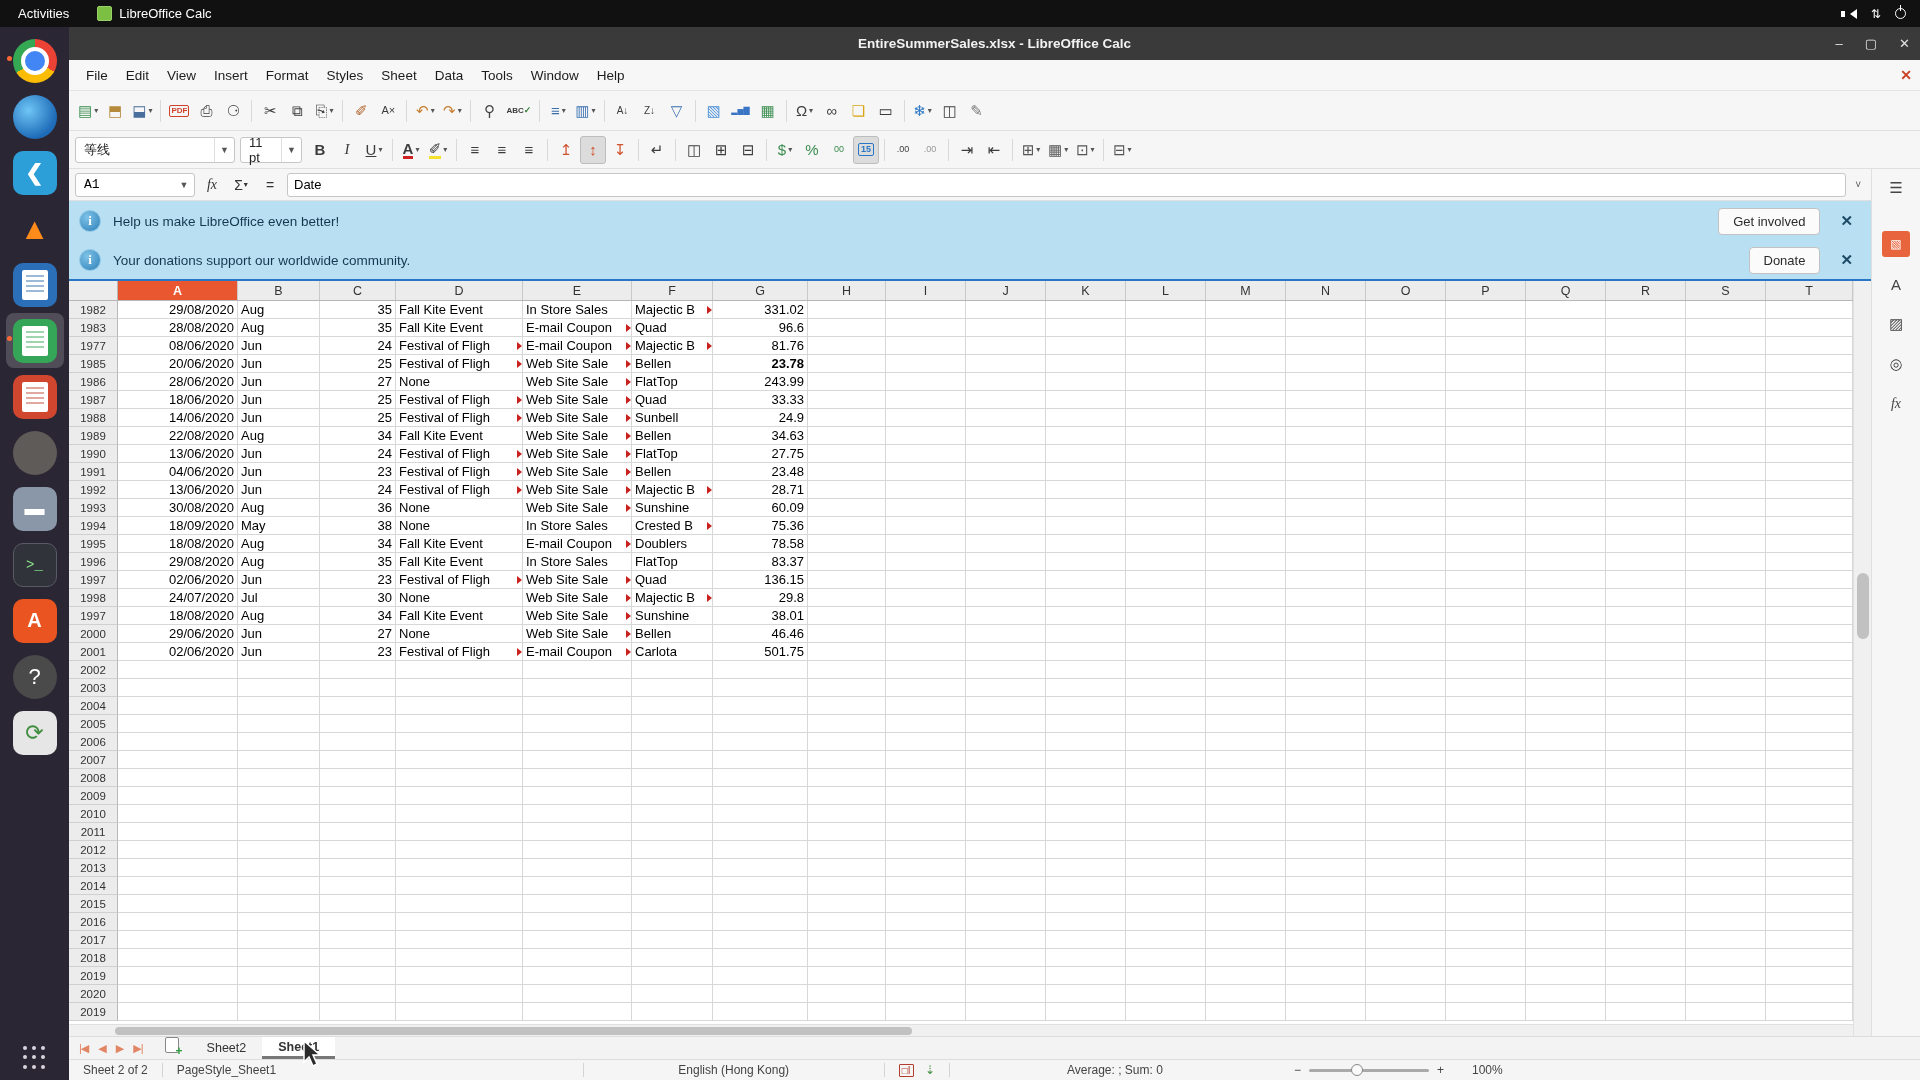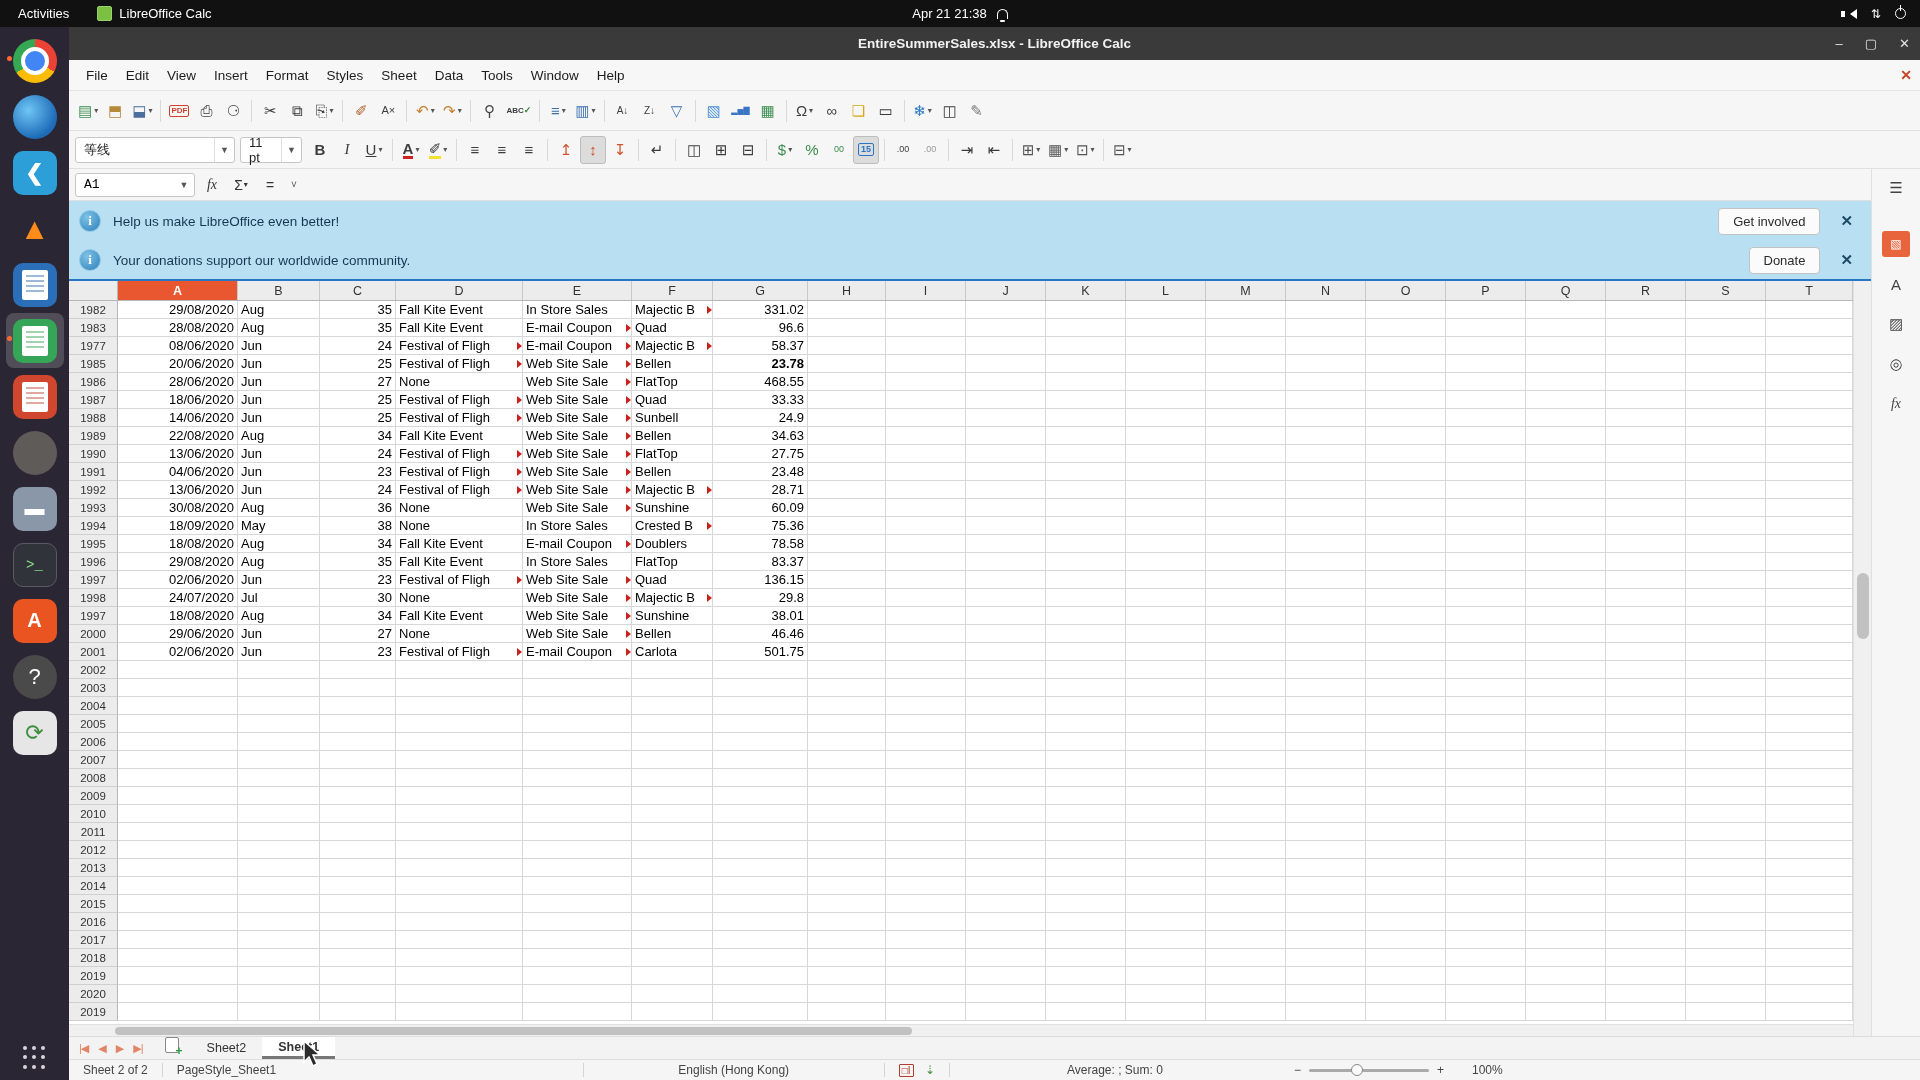--- a/index.html
+++ b/index.html
@@ -211,24 +211,20 @@
 </style>
 </head>
 <body>
 
 <div class="topbar">
   <span class="activities">Activities</span>
   <span class="appname">
     <span class="calc-mini"></span>
     <span>LibreOffice Calc</span>
   </span>
-  <span class="clock">
-    <span>Apr 21 21:38</span>
-    <span class="bell"></span>
-  </span>
   <span class="sysicons">
     <span class="spk"></span>
     <span class="updn">⇅</span>
     <span class="pwr"></span>
   </span>
 </div>
 
 <div class="dock">
   <div id="dock-items">
       <div class="dock-item running">
@@ -549,20 +545,23 @@
     <div class="namebox">
       <span class="val">A1</span>
       <span class="arrow">▼</span>
     </div>
     <span class="fbtn" style="font-style:italic;font-family:'Liberation Serif',serif;">fx</span>
     <span class="fbtn">
         <span>Σ</span>
         <span class="caret">▾</span>
       </span>
     <span class="fbtn">=</span>
+    <div class="formula-input">
+      <span>Date</span>
+    </div>
     <span class="fb-expand">˅</span>
   </div>
 
   <div class="infobar rightpad">
     <span class="info-ico">i</span>
     <span>Help us make LibreOffice even better!</span>
     <span class="spacer"></span>
     <span class="info-btn">Get involved</span>
     <span class="info-close">✕</span>
   </div>
@@ -648,21 +647,21 @@
             <div class="cell" style="width: 87px;"></div>
           </div>
           <div class="grow">
             <div class="rh">1977</div>
             <div class="cell r" style="width: 120px;">08/06/2020</div>
             <div class="cell" style="width: 82px;">Jun</div>
             <div class="cell r" style="width: 76px;">24</div>
             <div class="cell cut" style="width: 127px;">Festival of Fligh</div>
             <div class="cell cut" style="width: 109px;">E-mail Coupon</div>
             <div class="cell cut" style="width: 81px;">Majectic B</div>
-            <div class="cell r" style="width: 95px;">58.37</div>
+            <div class="cell r" style="width: 95px;">81.76</div>
             <div class="cell" style="width: 78px;"></div>
             <div class="cell" style="width: 80px;"></div>
             <div class="cell" style="width: 80px;"></div>
             <div class="cell" style="width: 80px;"></div>
             <div class="cell" style="width: 80px;"></div>
             <div class="cell" style="width: 80px;"></div>
             <div class="cell" style="width: 80px;"></div>
             <div class="cell" style="width: 80px;"></div>
             <div class="cell" style="width: 80px;"></div>
             <div class="cell" style="width: 80px;"></div>
@@ -694,21 +693,21 @@
             <div class="cell" style="width: 87px;"></div>
           </div>
           <div class="grow">
             <div class="rh">1986</div>
             <div class="cell r" style="width: 120px;">28/06/2020</div>
             <div class="cell" style="width: 82px;">Jun</div>
             <div class="cell r" style="width: 76px;">27</div>
             <div class="cell" style="width: 127px;">None</div>
             <div class="cell cut" style="width: 109px;">Web Site Sale</div>
             <div class="cell" style="width: 81px;">FlatTop</div>
-            <div class="cell r" style="width: 95px;">468.55</div>
+            <div class="cell r" style="width: 95px;">243.99</div>
             <div class="cell" style="width: 78px;"></div>
             <div class="cell" style="width: 80px;"></div>
             <div class="cell" style="width: 80px;"></div>
             <div class="cell" style="width: 80px;"></div>
             <div class="cell" style="width: 80px;"></div>
             <div class="cell" style="width: 80px;"></div>
             <div class="cell" style="width: 80px;"></div>
             <div class="cell" style="width: 80px;"></div>
             <div class="cell" style="width: 80px;"></div>
             <div class="cell" style="width: 80px;"></div>

